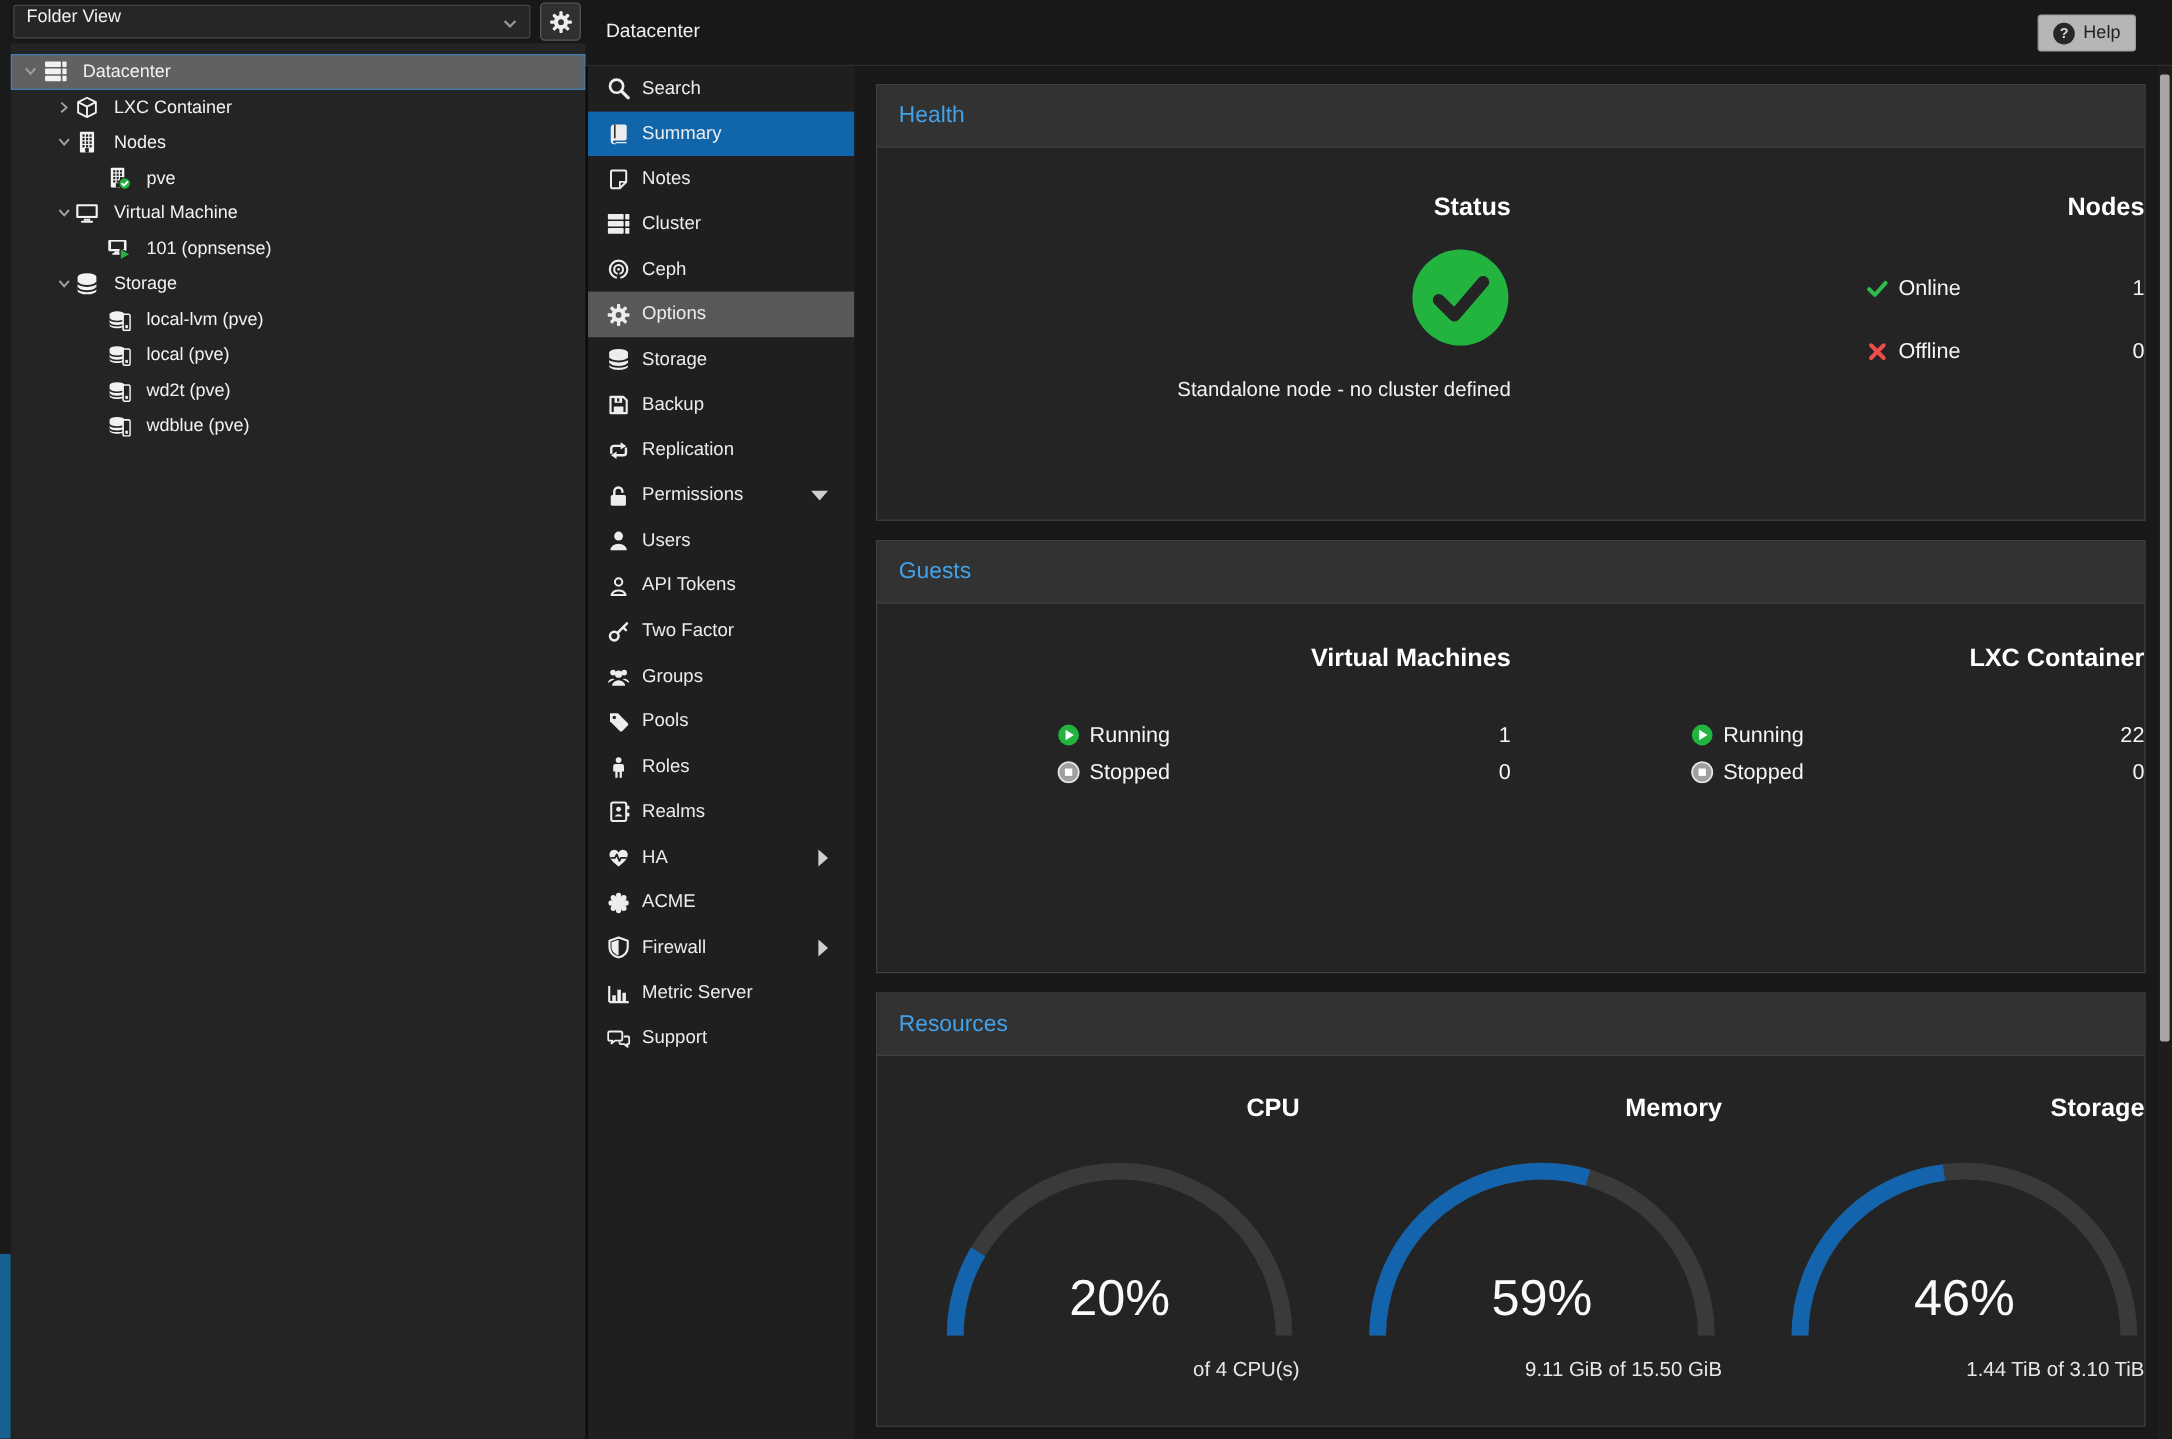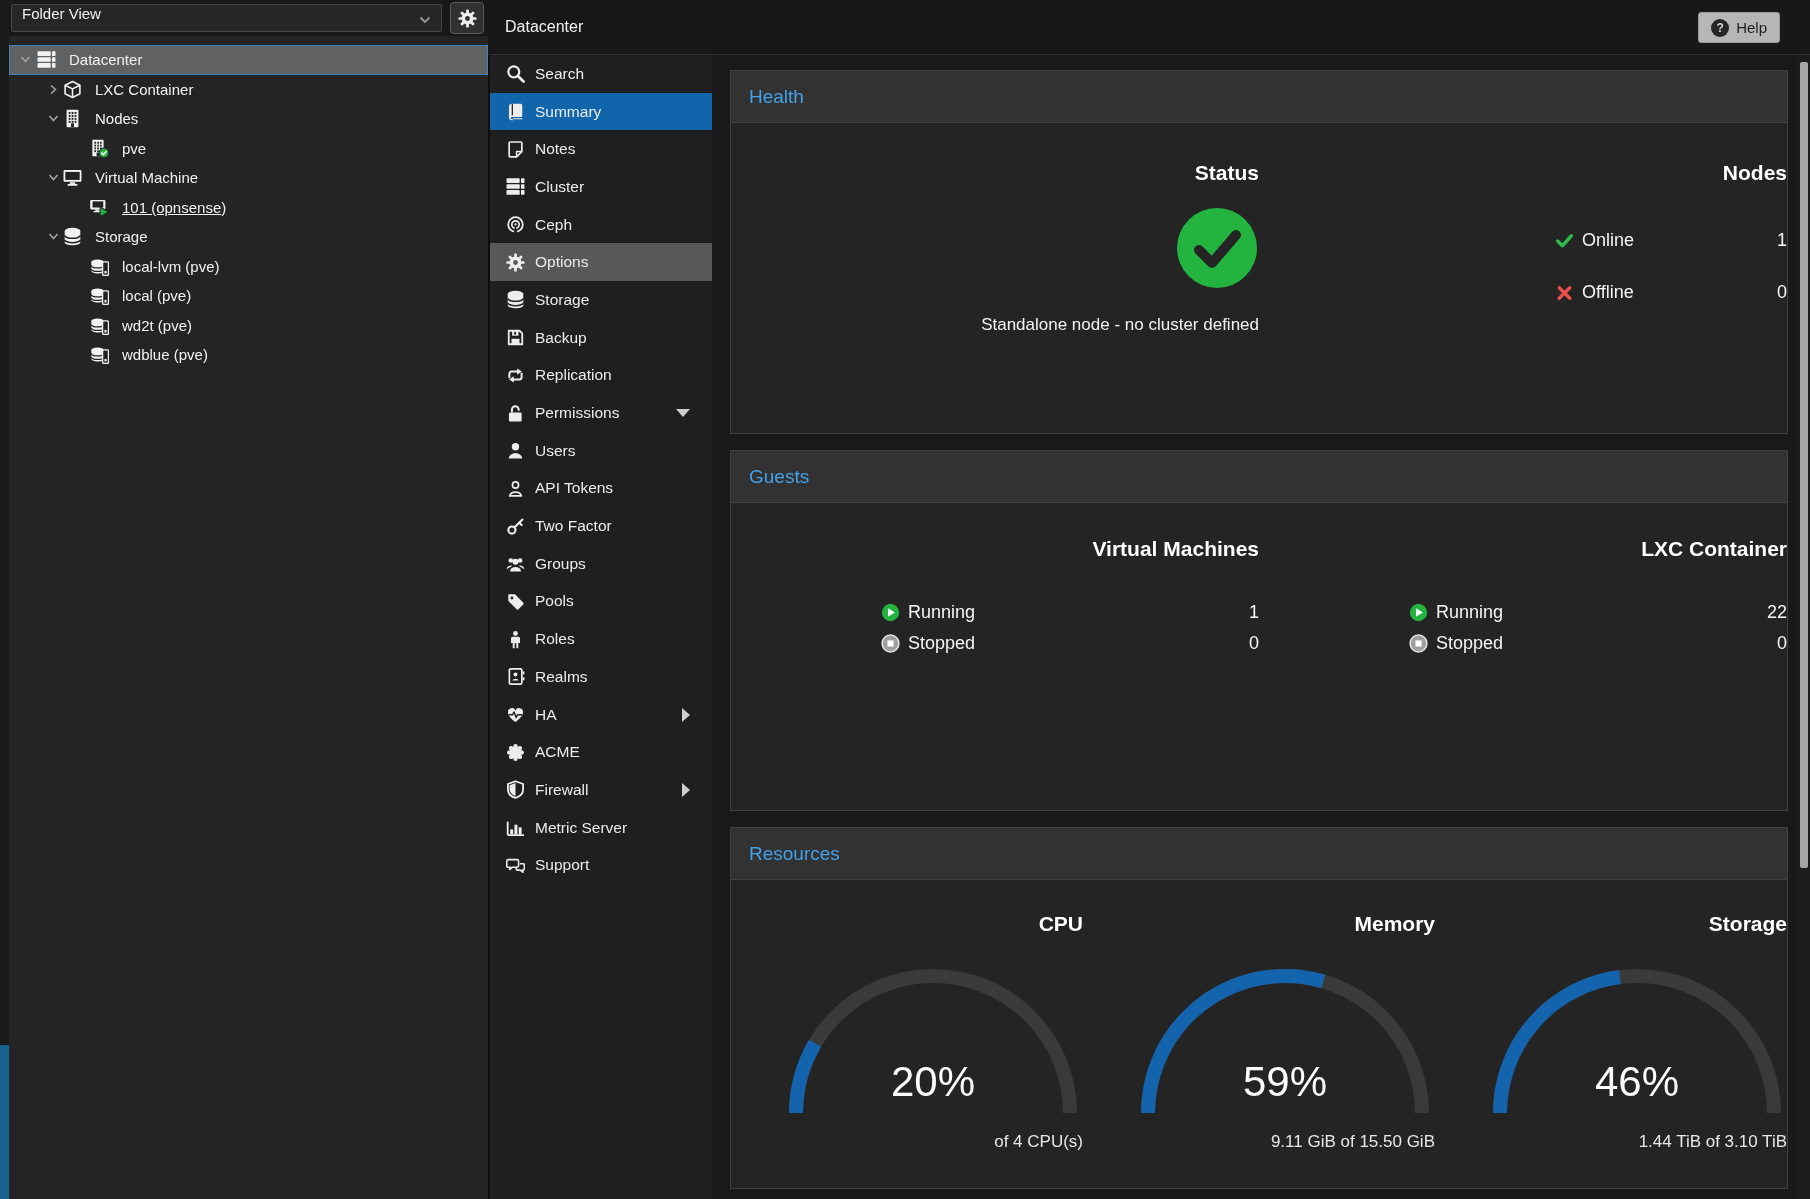--- a/index.html
+++ b/index.html
@@ -241,21 +241,21 @@
           <svg width="19" height="19" viewBox="0 0 18 18">
             <g fill="currentColor">
               <path d="M0.8 1.8h12.4a1 1 0 0 1 1 1v7a1 1 0 0 1-1 1H0.8a1 1 0 0 1-1-1v-7a1 1 0 0 1 1-1z" transform="translate(0.4,0)"></path>
               <rect x="5" y="10.8" width="4.2" height="1.4"></rect>
               <rect x="3.4" y="12.2" width="7.4" height="1.4" rx="0.4"></rect>
             </g>
             <rect x="2.4" y="3.2" width="10.2" height="5.8" fill="#232323"></rect>
             <path d="M9.6 8.6l8 4.6-8 4.6z" fill="#23b33f" stroke="#232323" stroke-width="1"></path>
           </svg>
         </span>
-        <span class="tree-lbl" style="left: 113px; text-decoration: underline;">101 (opnsense)</span>
+        <span class="tree-lbl" style="left: 113px;">101 (opnsense)</span>
       </div>
       <div class="tree-row">
         <span class="tree-exp" style="left: 37px;">
           <svg width="11" height="11" viewBox="0 0 11 11">
             <polyline points="1.5,3 5.5,7.5 9.5,3" fill="none" stroke="#a2a2a2" stroke-width="1.6"></polyline>
           </svg>
         </span>
         <span class="tree-ico" style="left: 54px;">
           <svg width="19" height="19" viewBox="0 0 18 18">
             <ellipse cx="9" cy="3.6" rx="7.4" ry="2.9" fill="currentColor"></ellipse>

